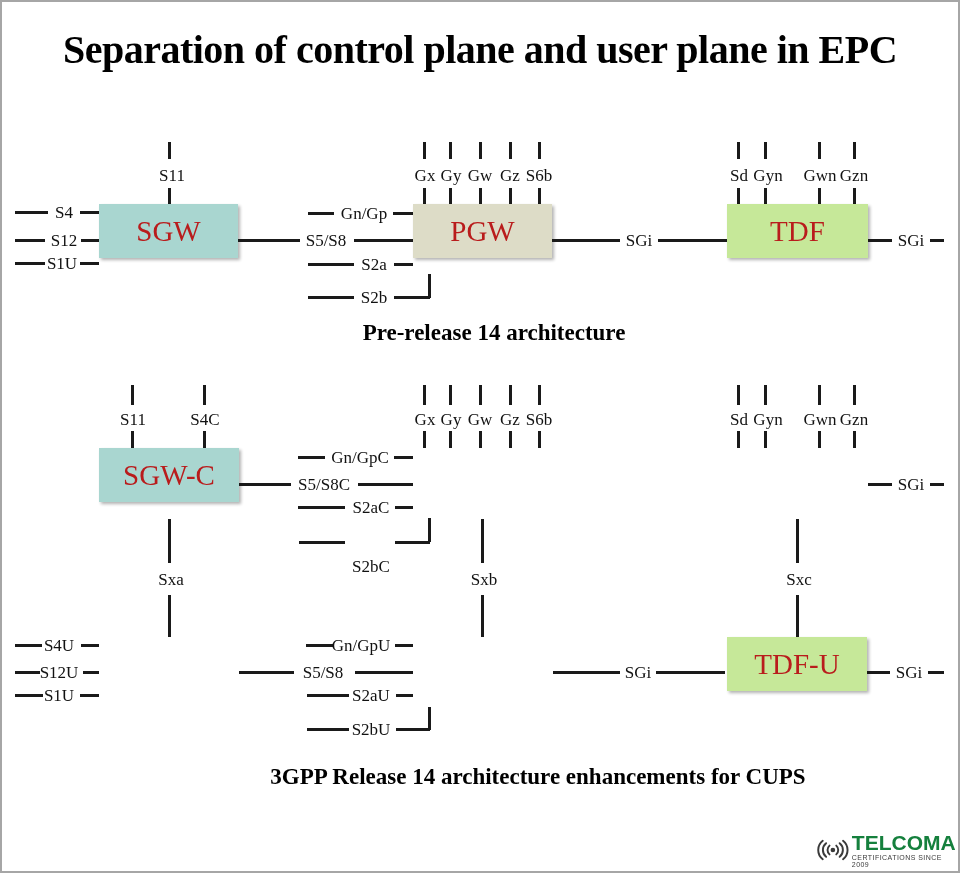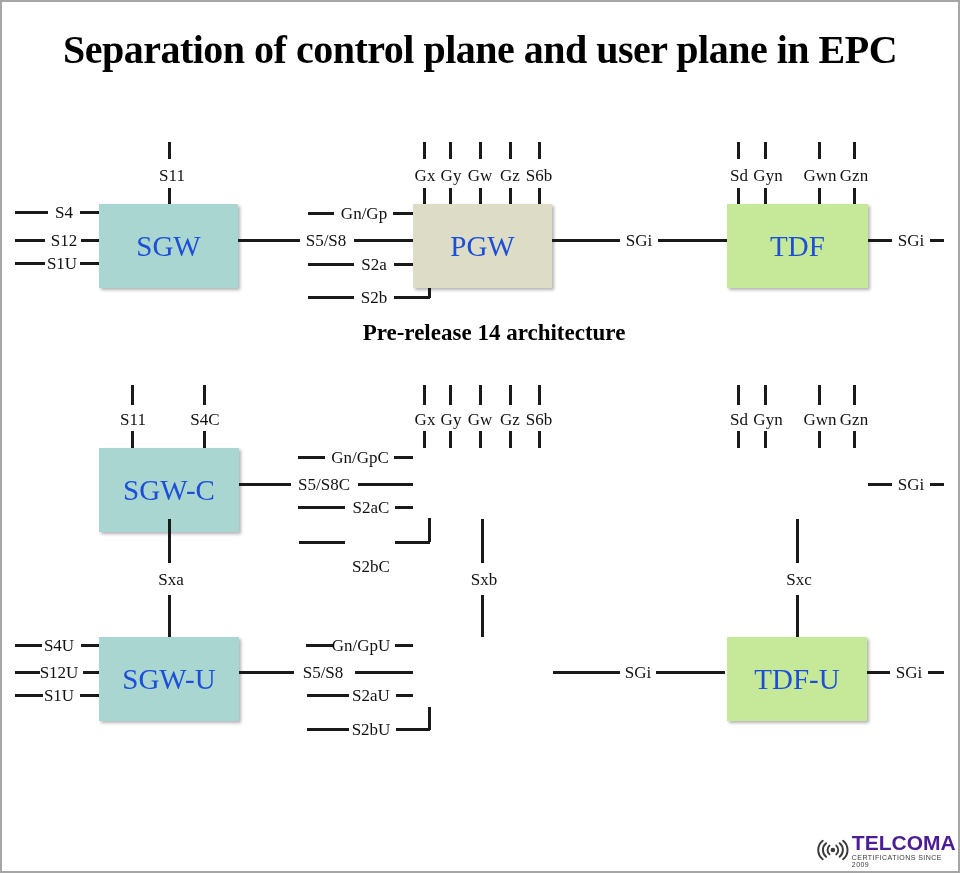--- a/index.html
+++ b/index.html
@@ -8,38 +8,38 @@
     border:2px solid #a6a6a6;background:#ffffff;overflow:hidden;
     font-family:"Liberation Serif","DejaVu Serif",serif;color:#111;
   }
   .title{
     position:absolute;left:0;right:0;top:24px;text-align:center;
     font-size:40px;font-weight:bold;letter-spacing:-0.5px;color:#000;
   }
   .hl{position:absolute;height:2.5px;background:var(--line_color,#1a1a1a);display:block;}
   .vl{position:absolute;width:2.5px;background:var(--line_color,#1a1a1a);display:block;}
   .box{
-    position:absolute;width:140px;height:84px;display:flex;align-items:center;justify-content:center;
-    font-size:29px;color:#1d4ed8;box-shadow:2px 2px 3px rgba(0,0,0,0.3);
+    position:absolute;width:140px;height:54px;display:flex;align-items:center;justify-content:center;
+    font-size:29px;color:#b91c1c;box-shadow:2px 2px 3px rgba(0,0,0,0.3);
   }
   .teal{background:var(--box_teal,#a9d6d0);}
   .beige{background:var(--box_beige,#dddcc7);}
   .green{background:var(--box_green,#c6e899);}
   .lbl{
     position:absolute;transform:translate(-50%,-50%);font-size:17px;
     white-space:nowrap;color:#111;line-height:1;
   }
   .cap{
     position:absolute;transform:translate(-50%,-50%);font-size:23px;font-weight:bold;
     white-space:nowrap;color:#000;
   }
   .logo{position:absolute;left:813px;top:830px;display:flex;align-items:center;gap:2px;}
   .logo-name{
     font-family:"Liberation Sans","DejaVu Sans",sans-serif;font-weight:bold;
-    font-size:21px;line-height:1;color:#4c1d95;letter-spacing:0px;
+    font-size:21px;line-height:1;color:#15803d;letter-spacing:0px;
   }
   .logo-tagline{
     font-family:"Liberation Sans","DejaVu Sans",sans-serif;font-size:7px;
     line-height:1;color:#3a3a3a;letter-spacing:0.45px;margin-top:1px;
   }
 </style>
 </head>
 <body>
 
 <div class="page">
@@ -202,21 +202,20 @@
   <i class="hl" style="left:79px;top:642px;width:18px"></i>
 
   <i class="hl" style="left:13px;top:669px;width:25px"></i>
   <div class="lbl" style="left:57px;top:670px">S12U</div>
   <i class="hl" style="left:81px;top:669px;width:16px"></i>
 
   <i class="hl" style="left:13px;top:692px;width:28px"></i>
   <div class="lbl" style="left:57px;top:693px">S1U</div>
   <i class="hl" style="left:78px;top:692px;width:19px"></i>
 
-  <div class="box teal" style="left:97px;top:635px;width:140px">SGW-U</div>
 
   <i class="hl" style="left:237px;top:669px;width:55px"></i>
   <div class="lbl" style="left:321px;top:670px">S5/S8</div>
   <i class="hl" style="left:353px;top:669px;width:58px"></i>
 
   <i class="hl" style="left:304px;top:642px;width:27px"></i>
   <div class="lbl" style="left:359px;top:643px">Gn/GpU</div>
   <i class="hl" style="left:393px;top:642px;width:18px"></i>
 
   <i class="hl" style="left:305px;top:692px;width:42px"></i>
@@ -232,20 +231,21 @@
   <i class="hl" style="left:551px;top:669px;width:67px"></i>
   <div class="lbl" style="left:636px;top:670px">SGi</div>
   <i class="hl" style="left:654px;top:669px;width:69px"></i>
 
   <div class="box green" style="left:725px;top:635px;width:140px">TDF-U</div>
 
   <i class="hl" style="left:865px;top:669px;width:23px"></i>
   <div class="lbl" style="left:907px;top:670px">SGi</div>
   <i class="hl" style="left:926px;top:669px;width:16px"></i>
 
+  <div class="cap" style="left:536px;top:775px">3GPP Release 14 architecture enhancements for CUPS</div>
 
   <div class="logo">
     <svg width="36" height="30" viewBox="0 0 36 30">
       <g stroke="#3a3a3a" stroke-width="2" fill="none" stroke-linecap="round">
         <path d="M15 10.5 A 6 6 0 0 0 15 19.5"></path>
         <path d="M11.5 8 A 9 9 0 0 0 11.5 22"></path>
         <path d="M8 5.5 A 12 12 0 0 0 8 24.5"></path>
         <path d="M22 10.5 A 6 6 0 0 1 22 19.5"></path>
         <path d="M25.5 8 A 9 9 0 0 1 25.5 22"></path>
         <path d="M29 5.5 A 12 12 0 0 1 29 24.5"></path>

